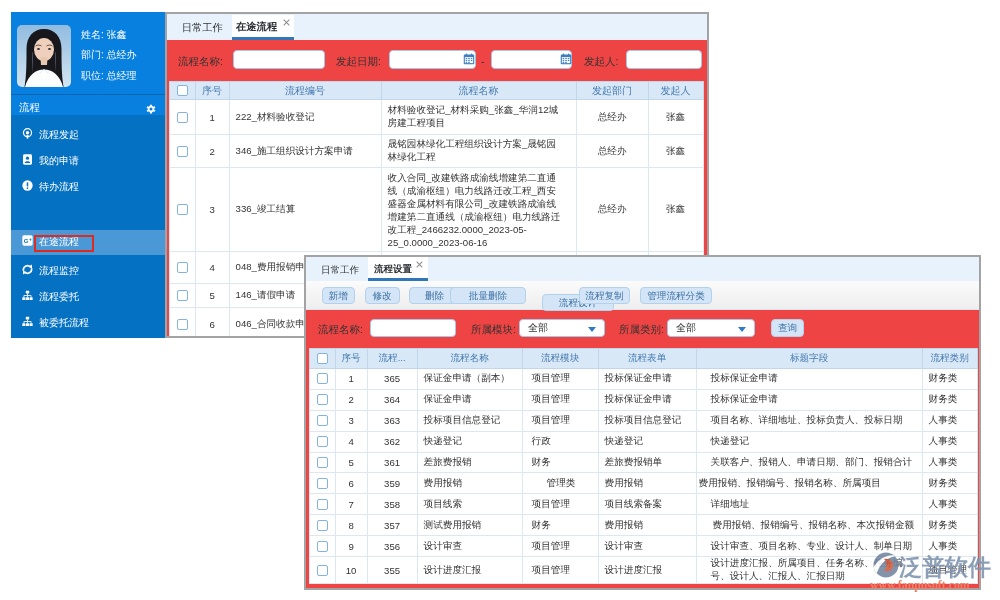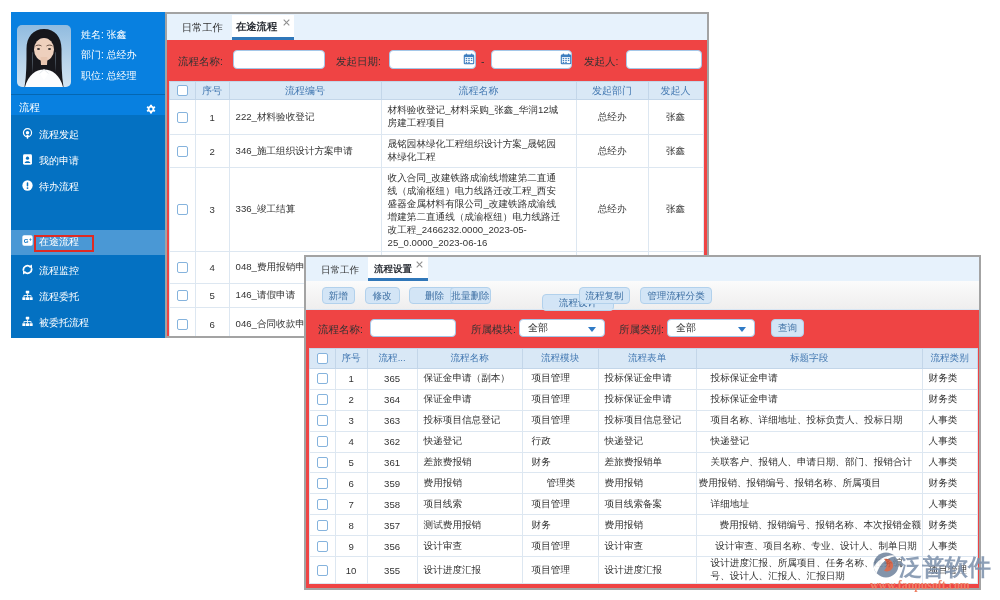--- a/index.html
+++ b/index.html
@@ -298,21 +298,21 @@
     <div class="tab1" style="left:15px; top:7px; font-size:9.5px;">日常工作</div>
     <div class="tabact" style="left:62px; width:60px; height:24px; padding-top:6px; padding-left:6px; font-size:9.5px;">流程设置</div>
     <svg style="position:absolute; left:110px; top:4px;" width="7" height="7" viewBox="0 0 7 7">
           <path d="M0.7,0.7 L6.3,6.3 M6.3,0.7 L0.7,6.3" stroke="#8f8f8f" stroke-width="1.1" fill="none"></path>
         </svg>
   </div>
   <div style="position:absolute; left:0; top:24px; width:100%; height:28px; background:linear-gradient(#fbfbfb,#efeeee);"></div>
   <div class="btn" style="left:15.7px; top:30px; width:33px;">新增</div>
   <div class="btn" style="left:58.6px; top:30px; width:35px;">修改</div>
   <div class="btn" style="left:102.6px; top:30px; width:52px;">删除</div>
-  <div class="btn" style="left:144px; top:30px; width:41px;">批量删除</div>
+  <div class="btn" style="left:144px; top:30px; width:76px;">批量删除</div>
   <div class="btn" style="left:209px; top:37px; width:72px;margin-left:27px;">流程设计</div>
   <div class="btn" style="left:273px; top:30px; width:51px;">流程复制</div>
   <div class="btn" style="left:334px; top:30px; width:72px;">管理流程分类</div>
   <div style="position:absolute; left:0; top:52px; width:100%; height:1px; background:#d8e6f3;"></div>
   <div class="flabel" style="left:12px; top:66px;">流程名称:</div>
   <div class="finput" style="left:64px; top:62px; width:86px; height:18px;"></div>
   <div class="flabel" style="left:165px; top:66px;">所属模块:</div>
   <div class="sel" style="left:213px; top:62px; width:86px; height:18px;">
         <span class="v">全部</span>
         <span class="car"></span>
@@ -433,33 +433,33 @@
           </tr>
     <tr style="height:20.9px;">
             <td>
               <div class="ck"></div>
             </td>
             <td class="cc">8</td>
             <td class="cc">357</td>
             <td class="pl">测试费用报销</td>
             <td class="pl" style="padding-left:9px;">财务</td>
             <td class="pl">费用报销</td>
-            <td class="pl" style="padding-left:23px;">费用报销、报销编号、报销名称、本次报销金额</td>
+            <td class="pl" style="padding-left:16px;">费用报销、报销编号、报销名称、本次报销金额</td>
             <td class="pl">财务类</td>
           </tr>
     <tr style="height:20.9px;">
             <td>
               <div class="ck"></div>
             </td>
             <td class="cc">9</td>
             <td class="cc">356</td>
             <td class="pl">设计审查</td>
             <td class="pl" style="padding-left:9px;">项目管理</td>
             <td class="pl">设计审查</td>
-            <td class="pl" style="padding-left:14px;text-align:center;">设计审查、项目名称、专业、设计人、制单日期</td>
+            <td class="pl" style="padding-left:14px;">设计审查、项目名称、专业、设计人、制单日期</td>
             <td class="pl">人事类</td>
           </tr>
     <tr style="height:24px;">
             <td>
               <div class="ck"></div>
             </td>
             <td class="cc">10</td>
             <td class="cc">355</td>
             <td class="pl">设计进度汇报</td>
             <td class="pl" style="padding-left:9px;">项目管理</td>

